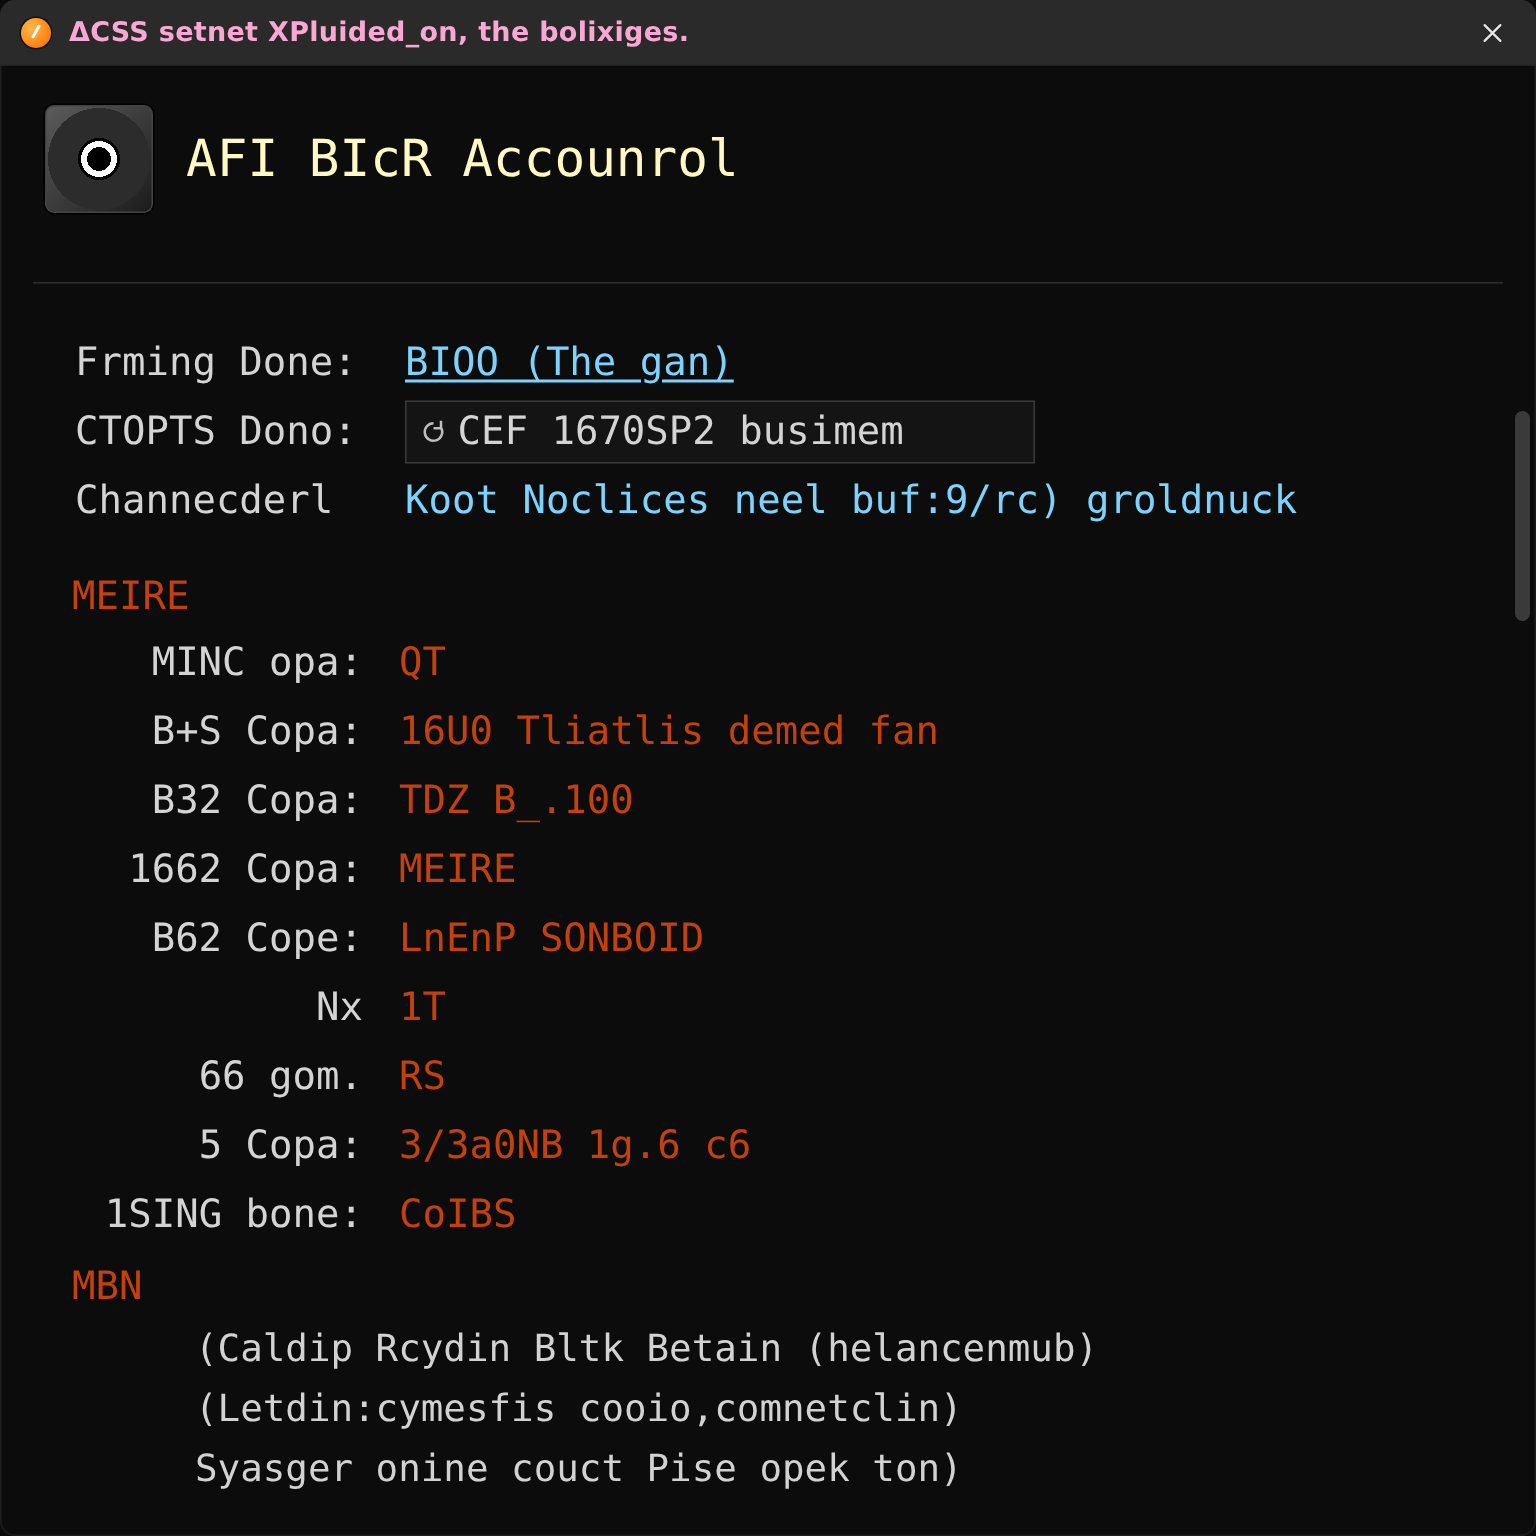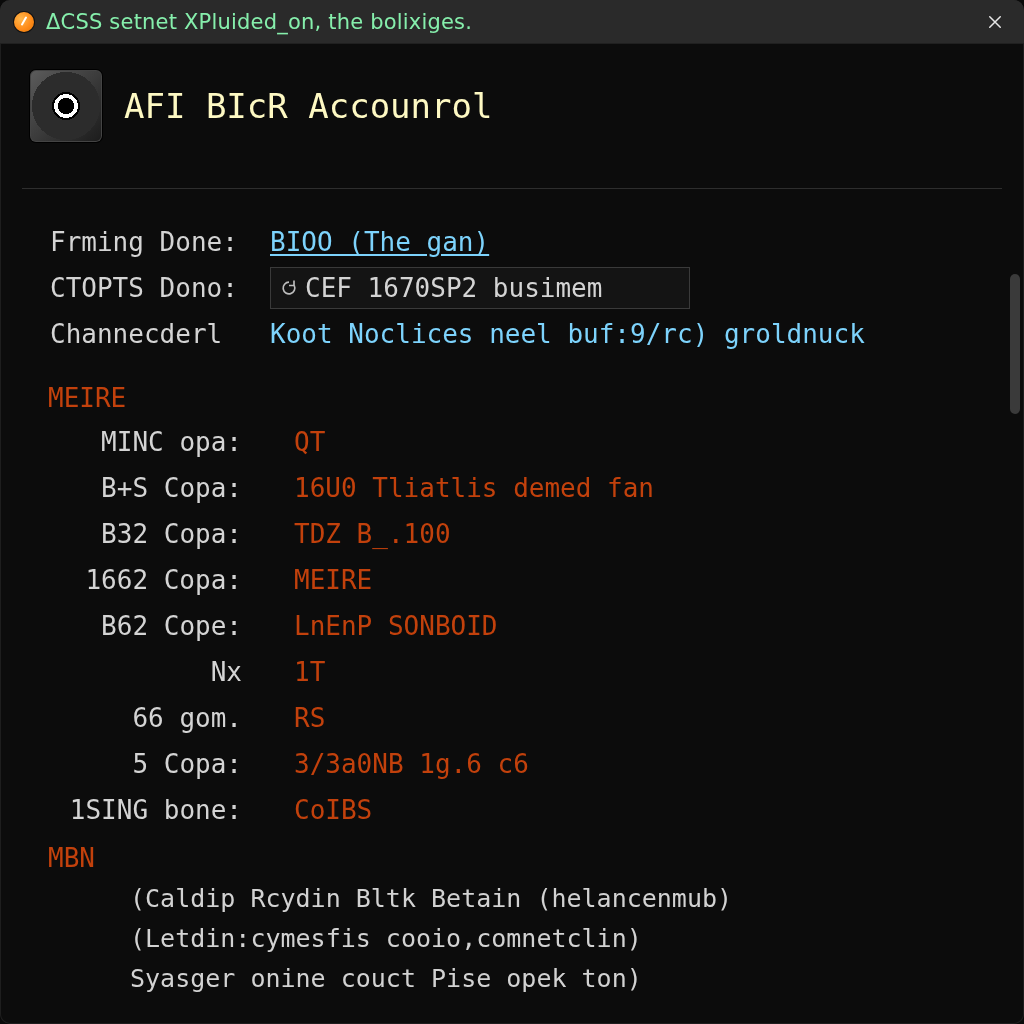--- a/index.html
+++ b/index.html
@@ -34,24 +34,25 @@
     flex-shrink: 0;
   }
   .tb-icon::after{
     content:""; position:absolute; left:50%; top:50%;
     width:2px; height:10px; background:#fff;
     transform: translate(-50%,-60%) rotate(30deg);
     border-radius:1px;
   }
   .tb-title {
     margin-left: 12px;
-    font-size: 21px;
-    color: #86efac;
+    font-size: 18px;
+    color: #f9a8d4;
     letter-spacing: 0.2px;
     font-family: "DejaVu Sans", sans-serif;
+    font-weight: bold;
   }
   .tb-close {
     margin-left: auto;
     width: 30px; height: 30px;
     display:flex; align-items:center; justify-content:center;
     color:#e6e6e6; cursor:pointer;
   }
   .tb-close svg { width: 18px; height: 18px; }
 
   .body {
@@ -130,21 +131,20 @@
 
   .section-h {
     font-size:26px; color:#c2410c;
     margin: 26px 0 6px 18px;
   }
 
   .meire-row {
     display:flex; align-items:center;
     font-size:26px; line-height:46px;
     padding-left: 26px;
-    gap: 28px;
   }
   .meire-label { width: 210px; text-align:right; padding-right: 24px; color:#d4d4d4; }
   .meire-value { color:#c2410c; }
 
   .paren-lines {
     padding-left: 100px;
     font-size:25px; line-height:40px; color:#d2d2d2;
     margin-top:6px;
   }
 </style>

